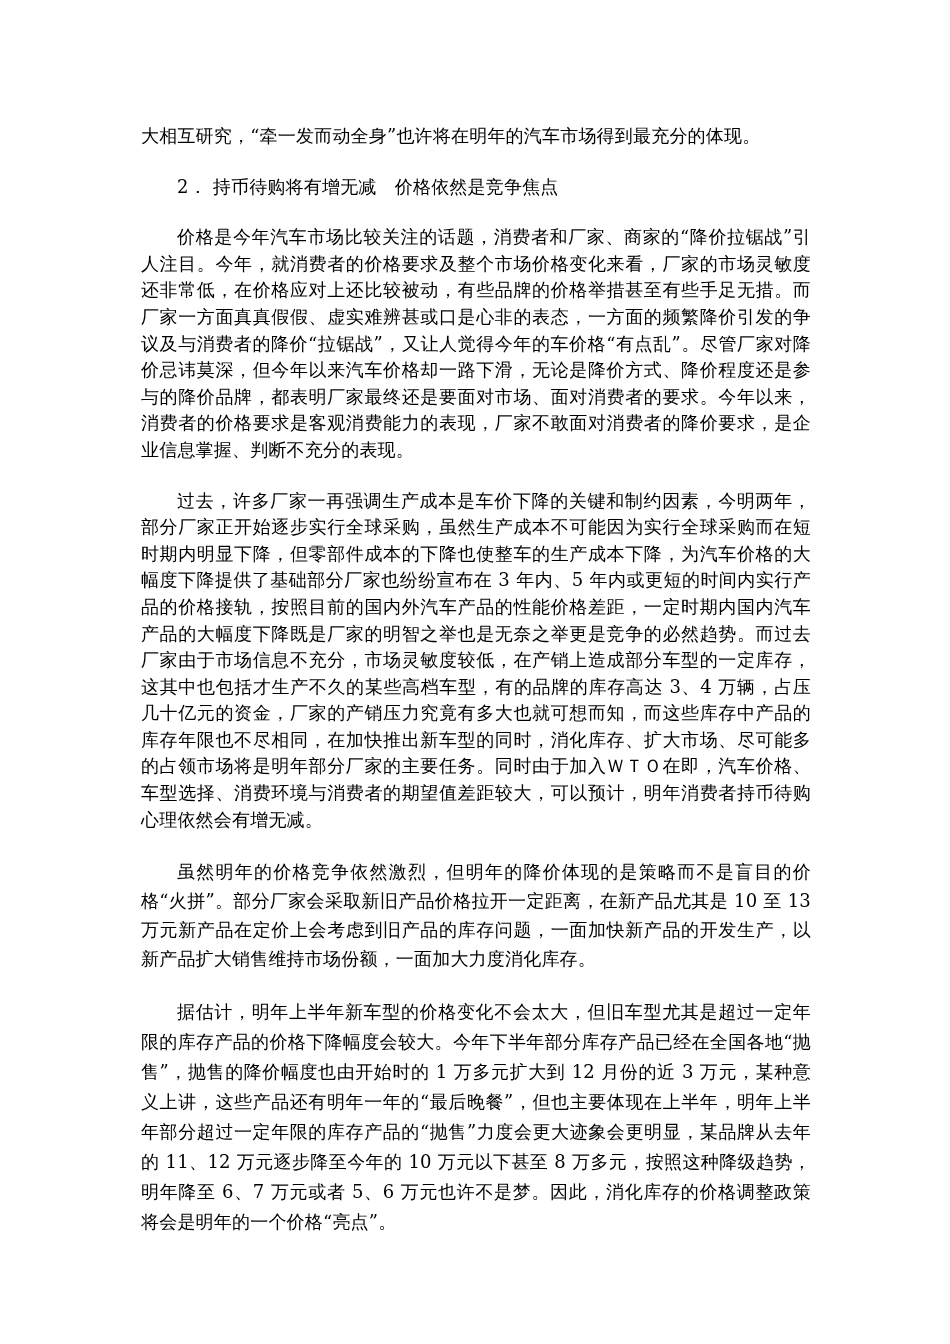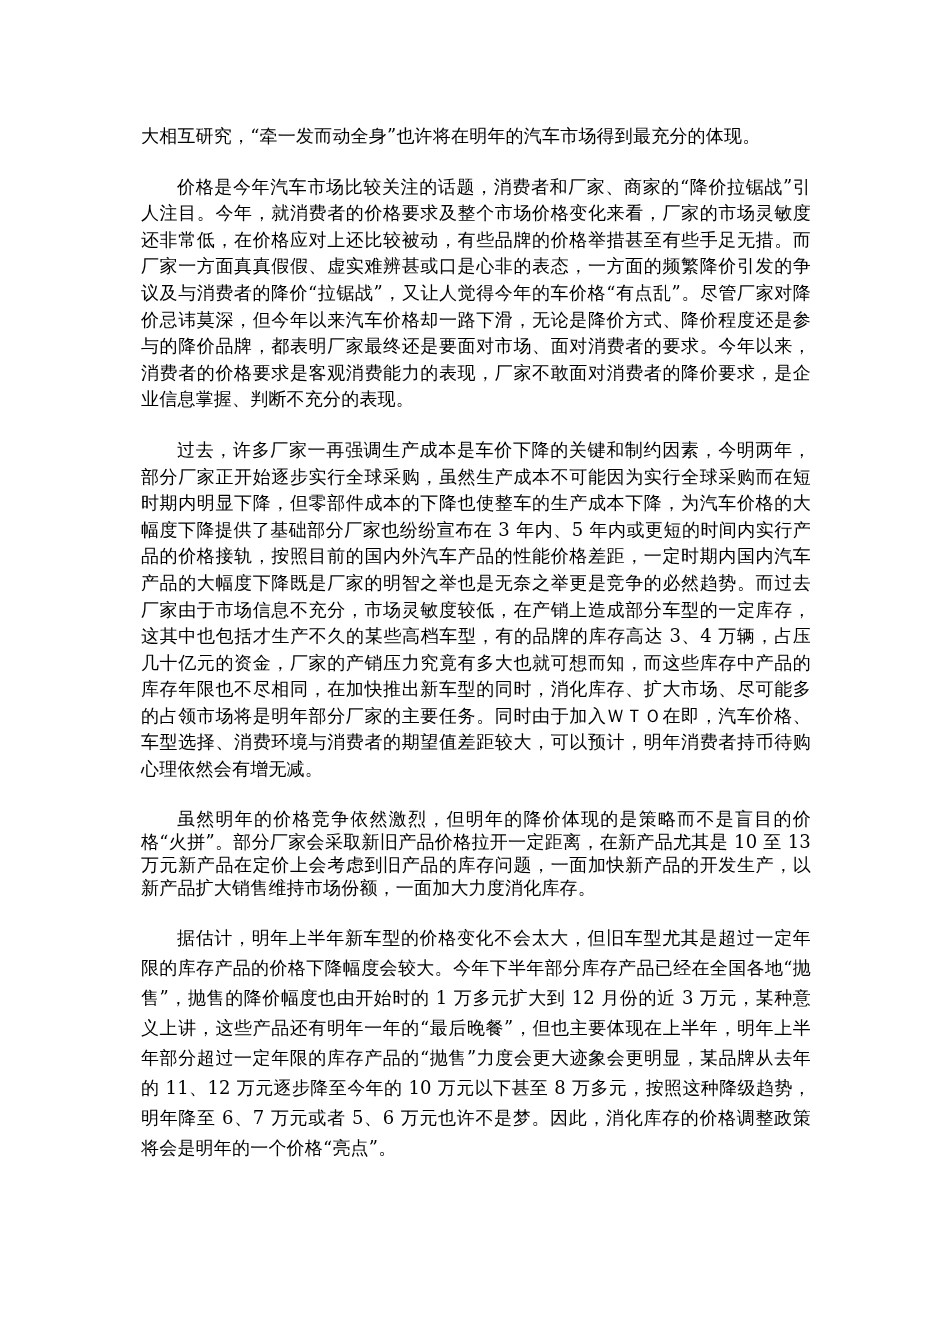--- a/index.html
+++ b/index.html
@@ -29,35 +29,36 @@
     padding: 0;
     font-size: 18px;
     text-align: justify;
     text-justify: inter-ideograph;
     word-break: break-all;
     letter-spacing: 0.2px;
   }
   
   .lh-a { line-height: 26.6px; }
   
-  .lh-b { line-height: 23px; }
+  .lh-b { line-height: 29px; }
   
   .lh-c { line-height: 30px; }
   .gap { margin-top: 24px; }
   .indent { text-indent: 2em; }
   .heading { text-indent: 2em; }
 </style>
 </head>
 <body>
 
 <div class="page">
   <div class="textcol">
 
     <p class="lh-a">大相互研究，“牵一发而动全身”也许将在明年的汽车市场得到最充分的体现。</p>
 
+    <p class="lh-a heading gap">2． 持币待购将有增无减　价格依然是竞争焦点</p>
 
     <p class="lh-a indent gap">价格是今年汽车市场比较关注的话题，消费者和厂家、商家的“降价拉锯战”引人注目。今年，就消费者的价格要求及整个市场价格变化来看，厂家的市场灵敏度还非常低，在价格应对上还比较被动，有些品牌的价格举措甚至有些手足无措。而厂家一方面真真假假、虚实难辨甚或口是心非的表态，一方面的频繁降价引发的争议及与消费者的降价“拉锯战”，又让人觉得今年的车价格“有点乱”。尽管厂家对降价忌讳莫深，但今年以来汽车价格却一路下滑，无论是降价方式、降价程度还是参与的降价品牌，都表明厂家最终还是要面对市场、面对消费者的要求。今年以来，消费者的价格要求是客观消费能力的表现，厂家不敢面对消费者的降价要求，是企业信息掌握、判断不充分的表现。</p>
 
     <p class="lh-a indent gap">过去，许多厂家一再强调生产成本是车价下降的关键和制约因素，今明两年，部分厂家正开始逐步实行全球采购，虽然生产成本不可能因为实行全球采购而在短时期内明显下降，但零部件成本的下降也使整车的生产成本下降，为汽车价格的大幅度下降提供了基础部分厂家也纷纷宣布在 3 年内、5 年内或更短的时间内实行产品的价格接轨，按照目前的国内外汽车产品的性能价格差距，一定时期内国内汽车产品的大幅度下降既是厂家的明智之举也是无奈之举更是竞争的必然趋势。而过去厂家由于市场信息不充分，市场灵敏度较低，在产销上造成部分车型的一定库存，这其中也包括才生产不久的某些高档车型，有的品牌的库存高达 3、4 万辆，占压几十亿元的资金，厂家的产销压力究竟有多大也就可想而知，而这些库存中产品的库存年限也不尽相同，在加快推出新车型的同时，消化库存、扩大市场、尽可能多的占领市场将是明年部分厂家的主要任务。同时由于加入ＷＴＯ在即，汽车价格、车型选择、消费环境与消费者的期望值差距较大，可以预计，明年消费者持币待购心理依然会有增无减。</p>
 
 
     <p class="lh-b indent gap">虽然明年的价格竞争依然激烈，但明年的降价体现的是策略而不是盲目的价格“火拼”。部分厂家会采取新旧产品价格拉开一定距离，在新产品尤其是 10 至 13 万元新产品在定价上会考虑到旧产品的库存问题，一面加快新产品的开发生产，以新产品扩大销售维持市场份额，一面加大力度消化库存。</p>
 
     <p class="lh-c indent gap">据估计，明年上半年新车型的价格变化不会太大，但旧车型尤其是超过一定年限的库存产品的价格下降幅度会较大。今年下半年部分库存产品已经在全国各地“抛售”，抛售的降价幅度也由开始时的 1 万多元扩大到 12 月份的近 3 万元，某种意义上讲，这些产品还有明年一年的“最后晚餐”，但也主要体现在上半年，明年上半年部分超过一定年限的库存产品的“抛售”力度会更大迹象会更明显，某品牌从去年的 11、12 万元逐步降至今年的 10 万元以下甚至 8 万多元，按照这种降级趋势，明年降至 6、7 万元或者 5、6 万元也许不是梦。因此，消化库存的价格调整政策将会是明年的一个价格“亮点”。</p>
 

